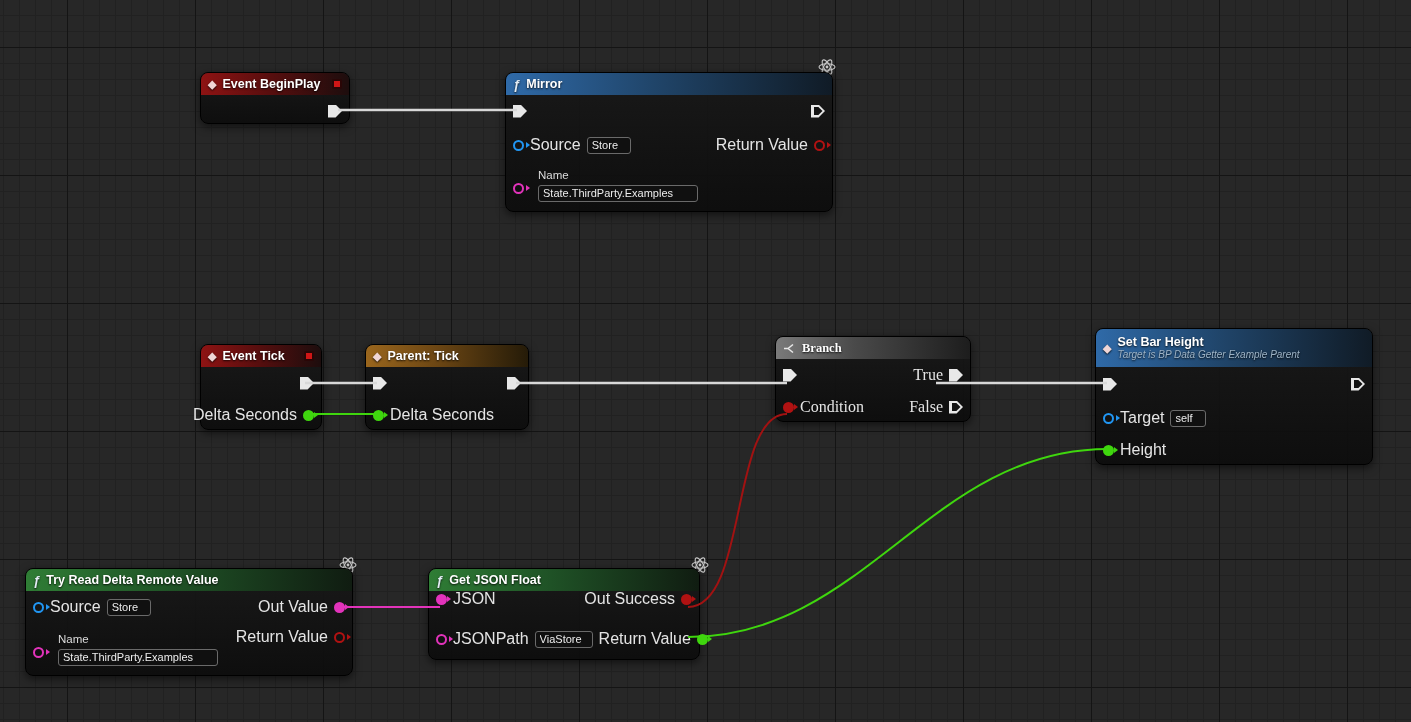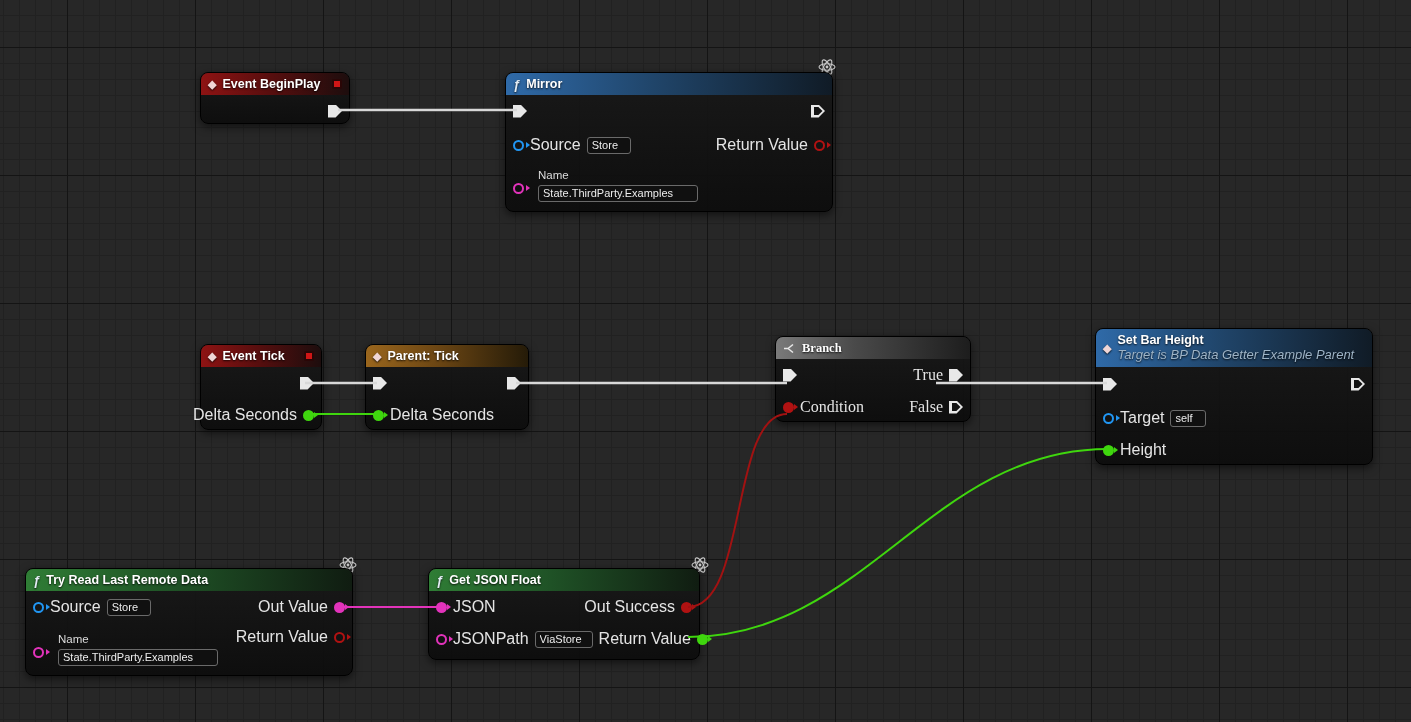--- a/index.html
+++ b/index.html
@@ -29,21 +29,21 @@
   }
   .hdr.tall{height:38px;}
   .hdr-red{background:linear-gradient(90deg,#8e1313 0%,#5a0e0e 45%,#1d0d0d 100%);}
   .hdr-blue{background:linear-gradient(90deg,#2f6aa8 0%,#20456a 45%,#101b26 100%);}
   .hdr-green{background:linear-gradient(90deg,#2f7d35 0%,#1f5226 45%,#101c11 100%);}
   .hdr-orange{background:linear-gradient(90deg,#9a661d 0%,#6a4513 45%,#251b08 100%);}
   .hdr-gray{background:linear-gradient(90deg,#7a7a7a 0%,#4a4a4a 40%,#1d1d1d 100%);}
   .hicon{font-style:italic;font-size:13px;color:#e3edf5;flex:none;}
   .hdiamond{font-style:normal;font-size:11px;color:#f0d6d6;flex:none;}
   .hcol{display:flex;flex-direction:column;justify-content:flex-start;line-height:1.15;}
-  .hsub{font-weight:normal;font-style:italic;font-size:13px;color:#9db3c6;}
+  .hsub{font-weight:normal;font-style:italic;font-size:10px;color:#9db3c6;}
   .redsq{width:10px;height:10px;background:#d01616;border:2px solid #2a0606;border-radius:2px;margin-left:auto;flex:none;}
   .row{position:absolute;left:7px;right:7px;height:22px;display:flex;align-items:center;gap:6px;font-size:12px;color:#e4e4e4;}
   .row.right{justify-content:flex-end;}
   .row.split{justify-content:space-between;}
   .grp{display:flex;align-items:center;gap:6px;}
   .lbl{font-size:16px;color:#e4e4e4;white-space:nowrap;}
   .pexec{width:14px;height:13px;position:relative;flex:none;}
   .pexec::before{content:"";position:absolute;inset:0;background:#e8e8e8;clip-path:polygon(0 0,54% 0,100% 50%,54% 100%,0 100%);}
   .pexec.hollow::after{content:"";position:absolute;inset:2.5px;background:#121212;clip-path:polygon(0 0,54% 0,100% 50%,54% 100%,0 100%);}
   .pin{width:11px;height:11px;border-radius:50%;position:relative;flex:none;}
@@ -210,21 +210,21 @@
     <div class="row" style="top:78px;">
       <span class="pin hollow" style="--c:#2196f3"></span>
       <span class="lbl">Target</span>
       <input class="tbox" style="width: 36px;" value="self">
     </div>
   </div>
 
   <div class="node" style="left:25px;top:568px;width:328px;height:108px;">
     <div class="hdr hdr-green">
       <span class="hicon">ƒ</span>
-      <span>Try Read Last Remote Data</span>
+      <span>Try Read Delta Remote Value</span>
     </div>
     <div class="row split" style="top:27px;">
       <span class="grp">
         <span class="pin hollow" style="--c:#2196f3"></span>
         <span class="lbl">Source</span>
         <input class="tbox" style="width: 44px;" value="Store">
       </span>
       <span class="grp">
         <span class="lbl">Out Value</span>
         <span class="pin filled" style="--c:#e233bb"></span>
@@ -239,21 +239,21 @@
       <input class="tbox" style="width: 160px;" value="State.ThirdParty.Examples">
     </div>
     <span class="pin hollow" style="--c:#e233bb;position:absolute;left:7px;top:78px;"></span>
   </div>
 
   <div class="node" style="left:428px;top:568px;width:272px;height:92px;">
     <div class="hdr hdr-green">
       <span class="hicon">ƒ</span>
       <span>Get JSON Float</span>
     </div>
-    <div class="row split" style="top:27px;">
+    <div class="row split" style="top:19px;">
       <span class="grp">
         <span class="pin filled" style="--c:#e233bb"></span>
         <span class="lbl">JSON</span>
       </span>
       <span class="grp">
         <span class="lbl">Out Success</span>
         <span class="pin filled" style="--c:#b01212"></span>
       </span>
     </div>
     <div class="row split" style="top:59px;">

